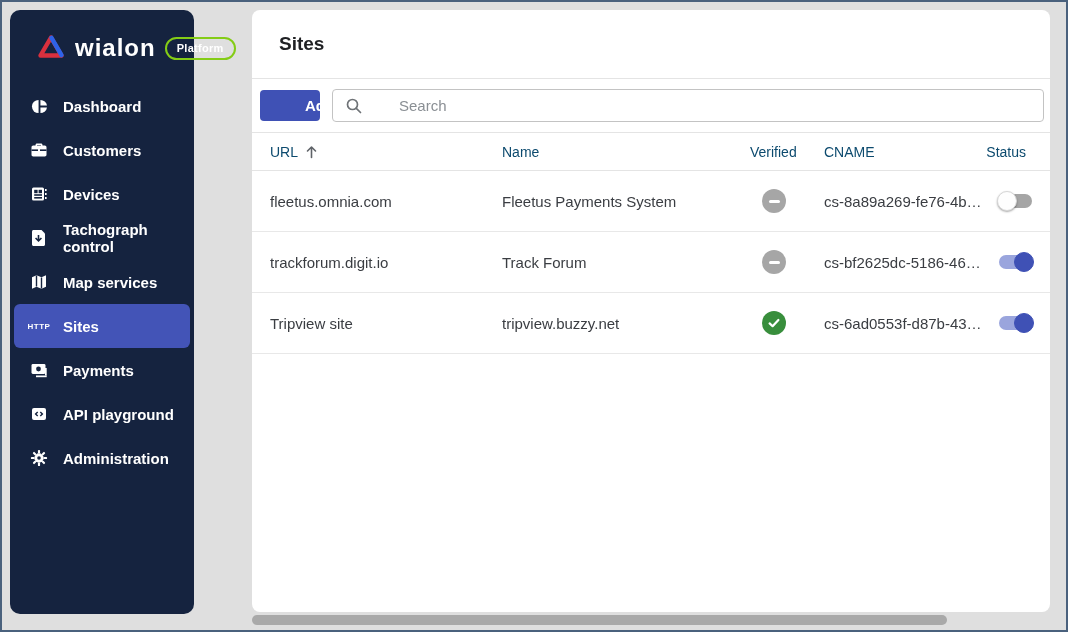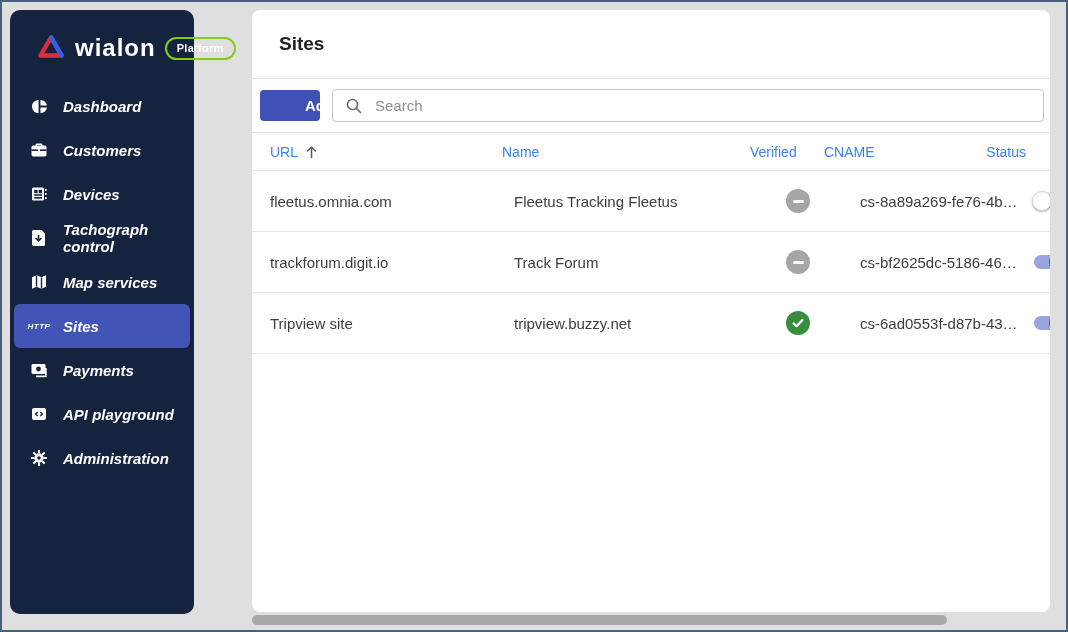--- a/index.html
+++ b/index.html
@@ -17,21 +17,21 @@
     background:#15233f; border-radius:10px; color:#fff;
     display:flex; flex-direction:column;
   }
   .logo { height:66px; display:flex; align-items:center; padding:10px 0 0 26px; }
   .logo svg { flex:0 0 auto; }
   .brand { font-size:24px; font-weight:700; letter-spacing:1px; margin-left:9px; }
   .badge {
     margin-left:9px; border:2px solid #84cc16; border-radius:12px;
     font-size:11px; font-weight:700; padding:3px 10px 4px; letter-spacing:.3px;
   }
-  .nav { padding-top:8px;font-style:italic; }
+  .nav { padding-top:8px; }
   .nav-item {
     display:flex; align-items:center; height:44px; margin:0 4px; padding:0 6px;
     border-radius:6px; cursor:pointer; font-size:15px; font-weight:700;
   }
   .nav-item .nav-icon {
     width:22px; margin:0 13px 0 8px; display:flex; justify-content:center; align-items:center;
     flex:0 0 22px;
   }
   .nav-item.selected { background:#4354b7; }
   .http-text { font-size:8px; font-weight:700; letter-spacing:.5px; }
@@ -52,39 +52,39 @@
   .page-header { height:69px; display:flex; align-items:center; padding-left:27px; border-bottom:1px solid #e4e4e4; }
   .page-title { font-size:19px; font-weight:700; color:#1f2023; }
 
   .toolbar { height:54px; display:flex; align-items:center; padding:0 6px 0 8px; border-bottom:1px solid #e4e4e4; }
   .add-btn {
     width:60px; height:31px; background:#3f51b5; color:#fff; border:none; border-radius:4px;
     font-family:"Liberation Sans",sans-serif; font-size:15px; font-weight:700; cursor:pointer;padding-left:45px;
   }
   .search-box {
     flex:1; height:33px; margin-left:12px; border:1px solid #c3c3c3; border-radius:4px;
-    display:flex; align-items:center; padding-left:12px;
+    display:flex; align-items:center; padding-left:12px;gap:24px;
   }
   .search-box input {
     flex:1; border:none; outline:none; font-family:"Liberation Sans",sans-serif;
     font-size:15px; color:#3c4043; margin-left:12px; background:transparent;
   }
   .search-box input::placeholder { color:#8a8f94; }
 
   .thead, .trow {
     display:grid; grid-template-columns:232px 245px 77px 160px 1fr;
     padding-left:18px; align-items:center;
   }
-  .thead { height:38px; border-bottom:1px solid #e4e4e4; color:#3b82f6; font-size:14px; }
+  .thead { height:38px; border-bottom:1px solid #e4e4e4; color:#0c4a6e; font-size:14px; }
   .th { display:flex; align-items:center; }
   .th-verified { padding-left:3px; }
   .th-status { justify-self:end; padding-right:24px; }
   .sort-arrow { margin-left:7px; display:flex; }
 
-  .trow { height:61px; border-bottom:1px solid #e8e8e8; font-size:15px; color:#3a3d42;gap:12px; }
+  .trow { height:61px; border-bottom:1px solid #e8e8e8; font-size:15px; color:#3a3d42; }
   .cell-verified { padding-left:15px; }
   .cell-status { justify-self:end; padding-right:16px; display:flex; }
 
   .verified-badge {
     width:24px; height:24px; border-radius:50%; background:#a6a6a6;
     display:flex; align-items:center; justify-content:center;
   }
   .verified-badge .minus { width:11px; height:3px; border-radius:1.5px; background:#fff; }
   .verified-badge .check { display:none; }
   .verified-badge.on { background:#388e3c; }
@@ -246,21 +246,21 @@
         </span>
       </div>
       <div class="th">Name</div>
       <div class="th th-verified">Verified</div>
       <div class="th">CNAME</div>
       <div class="th th-status">Status</div>
     </div>
 
     <div class="trow">
       <div class="cell">fleetus.omnia.com</div>
-      <div class="cell">Fleetus Tracking Fleetus</div>
+      <div class="cell">Fleetus Payments System</div>
       <div class="cell cell-verified">
         <span class="verified-badge">
           <span class="minus"></span>
 
         </span>
       </div>
       <div class="cell">cs-8a89a269-fe76-4b…</div>
       <div class="cell cell-status">
         <span class="toggle">
           <span class="track"></span>

